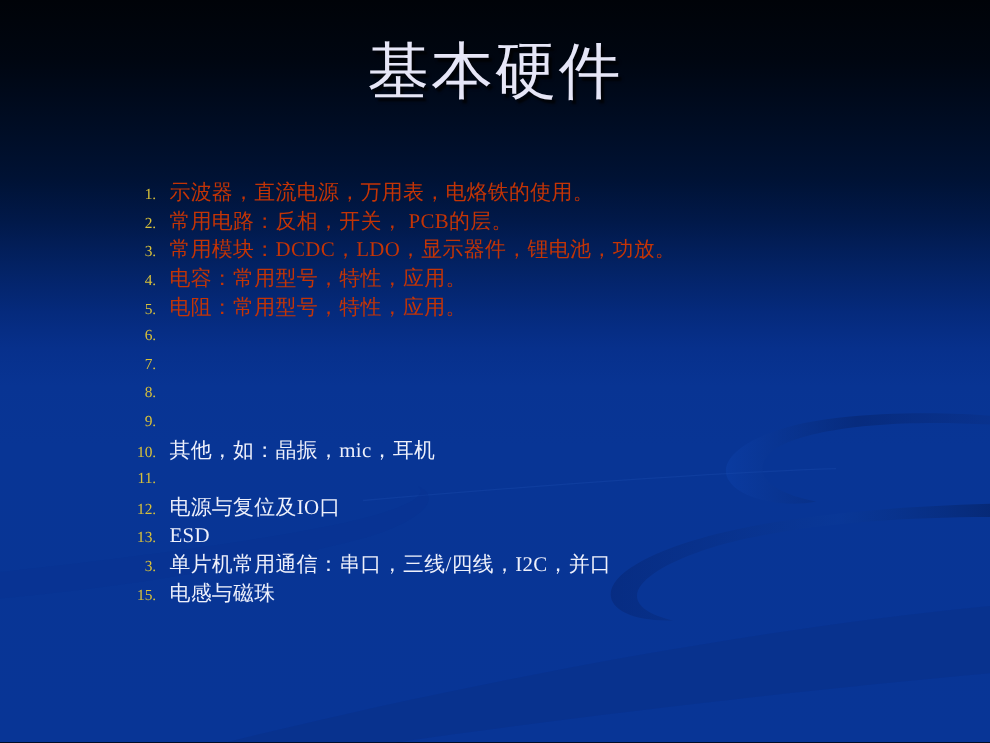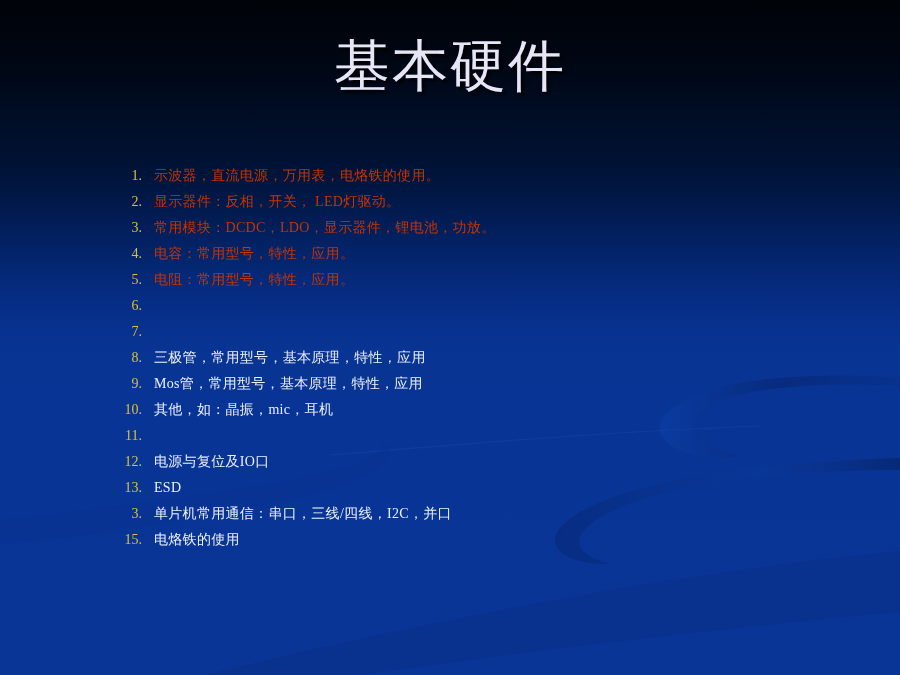--- a/index.html
+++ b/index.html
@@ -68,21 +68,21 @@
     width: 46px;
     flex: 0 0 46px;
     text-align: right;
     padding-right: 12px;
     box-sizing: border-box;
     font-size: 14px;
     color: #d8c13a;
     line-height: 26px;
   }
   .txt {
-    font-size: 14px;
+    font-size: 19px;
     line-height: 26px;
     letter-spacing: 0.3px;
   }
   .txt.red   { color: #c43405; }
   .txt.white { color: #eef0fb; }
 </style>
 </head>
 <body>
 
 <div id="slide">
@@ -121,21 +121,21 @@
 
   <div id="list">
 
     <div class="row">
       <span class="num">1.</span>
       <span class="txt red">示波器，直流电源，万用表，电烙铁的使用。</span>
     </div>
 
     <div class="row">
       <span class="num">2.</span>
-      <span class="txt red">显示器件：反相，开关， LED灯驱动。</span>
+      <span class="txt red">常用电路：反相，开关， PCB的层。</span>
     </div>
 
     <div class="row">
       <span class="num">3.</span>
       <span class="txt red">常用模块：DCDC，LDO，显示器件，锂电池，功放。</span>
     </div>
 
     <div class="row">
       <span class="num">4.</span>
       <span class="txt red">电容：常用型号，特性，应用。</span>
@@ -149,26 +149,24 @@
     <div class="row">
       <span class="num">6.</span>
     </div>
 
     <div class="row">
       <span class="num">7.</span>
     </div>
 
     <div class="row">
       <span class="num">8.</span>
-      <span class="txt white">三极管，常用型号，基本原理，特性，应用</span>
     </div>
 
     <div class="row">
       <span class="num">9.</span>
-      <span class="txt white">Mos管，常用型号，基本原理，特性，应用</span>
     </div>
 
     <div class="row">
       <span class="num">10.</span>
       <span class="txt white">其他，如：晶振，mic，耳机</span>
     </div>
 
     <div class="row">
       <span class="num">11.</span>
     </div>
@@ -183,17 +181,17 @@
       <span class="txt white">ESD</span>
     </div>
 
     <div class="row">
       <span class="num">3.</span>
       <span class="txt white">单片机常用通信：串口，三线/四线，I2C，并口</span>
     </div>
 
     <div class="row">
       <span class="num">15.</span>
-      <span class="txt white">电烙铁的使用</span>
+      <span class="txt white">电感与磁珠</span>
     </div>
 
   </div>
 </div>
 
 </body></html>

